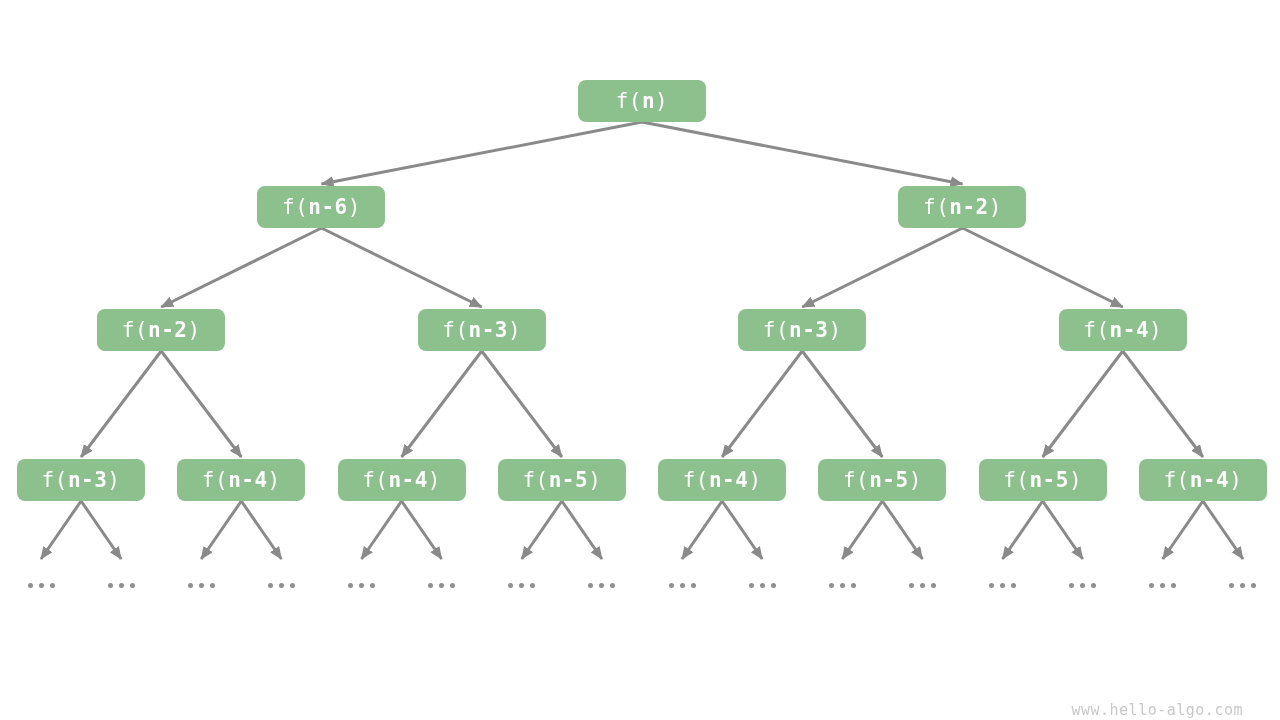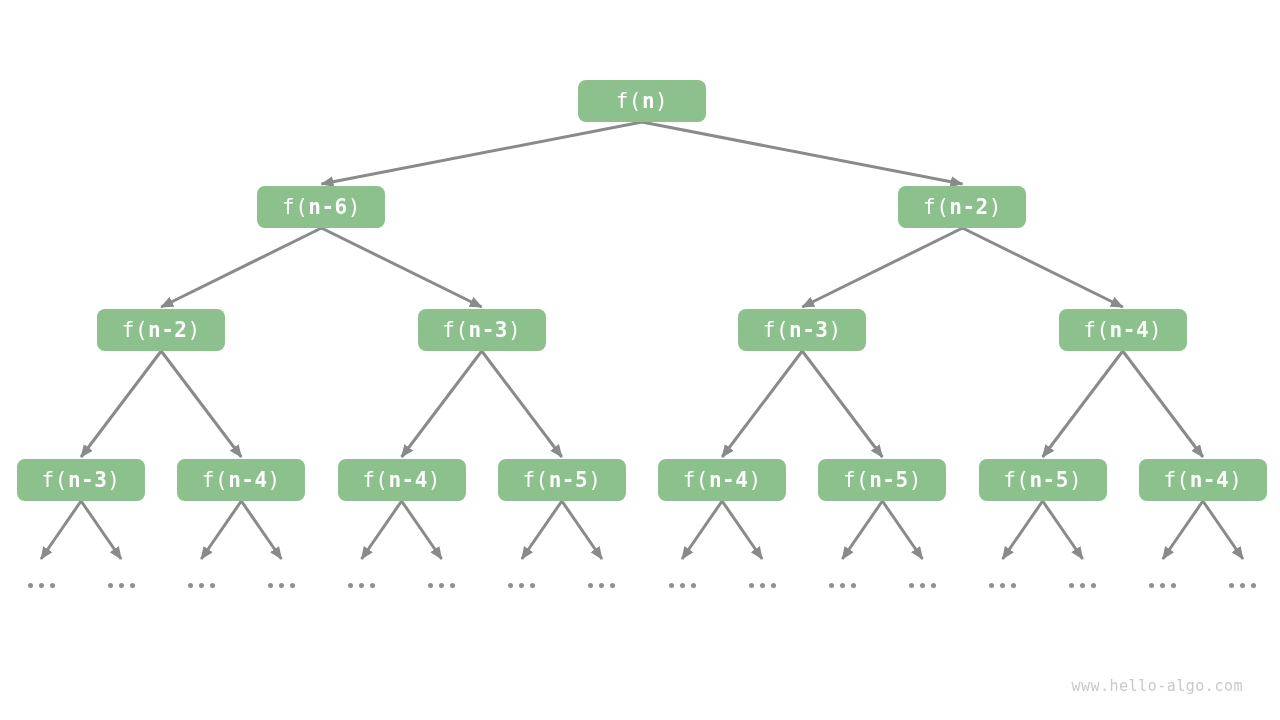--- a/index.html
+++ b/index.html
@@ -27,21 +27,21 @@
     position: absolute;
     display: flex; align-items: center; gap: 6px;
   }
   .ellipsis .dot {
     width: 5px; height: 5px; border-radius: 50%;
     background: var(--dot-color, #8f8f8f);
     display: inline-block;
   }
   .watermark {
     position: absolute;
-    right: 37px; top: 677px;
+    right: 37px; top: 701px;
     font-size: 15px;
     color: var(--watermark-color, #c9c9c9);
     letter-spacing: 0.5px;
   }
 </style>
 </head>
 <body style="background: rgb(255, 255, 255);">
 
 <div class="canvas">
   <svg class="edge-layer" id="edge-layer" width="1280" height="720" viewBox="0 0 1280 720" xmlns="http://www.w3.org/2000/svg">

